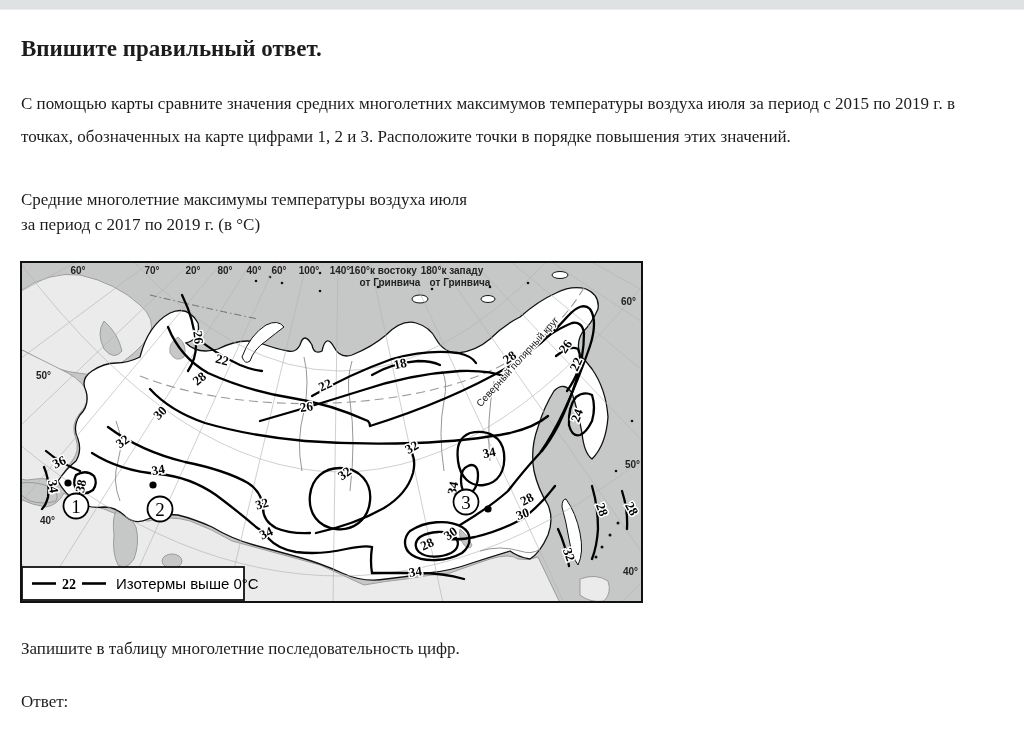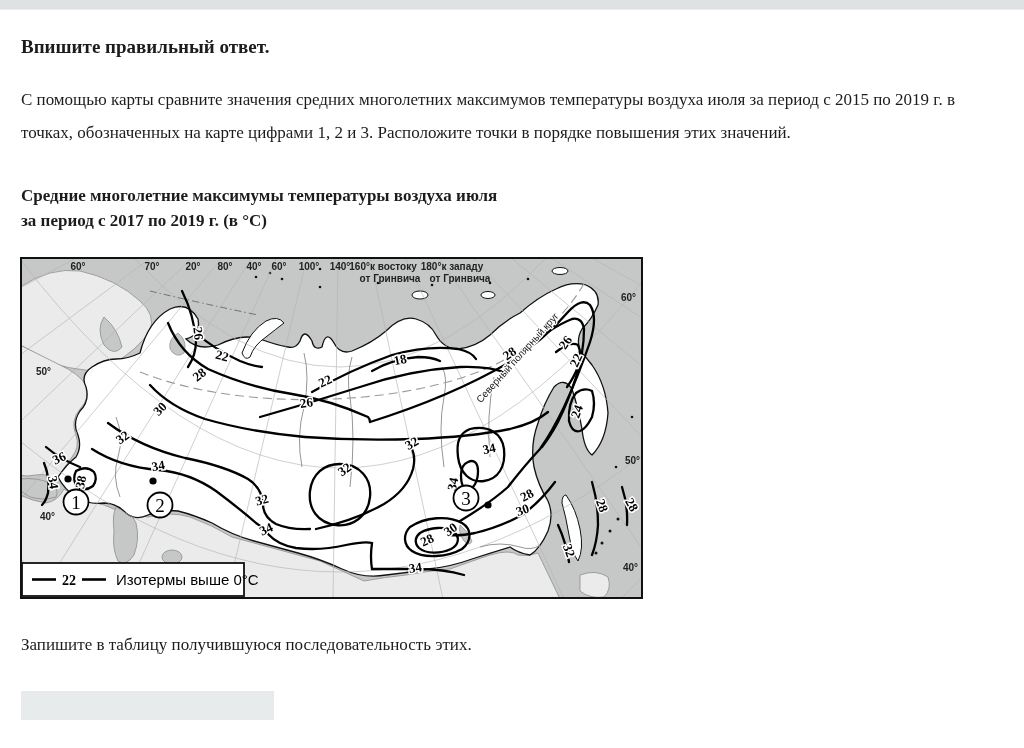--- a/index.html
+++ b/index.html
@@ -1,22 +1,22 @@
 <!DOCTYPE html>
 <html><head>
 <meta charset="utf-8">
 <style>
   * { box-sizing: border-box; }
   html,body { margin:0; padding:0; background:#fff; width:1024px; }
   body { font-family:"Liberation Serif", serif; color:#1c1c1c; }
   .top-bar { width:100%; height:10px; background:#dee2e2; border-bottom:1px solid #eceeee; }
   .content { padding-left:21px; padding-right:14px; }
-  .heading { font-weight:bold; font-size:19px; margin-top:26px; margin-bottom:12px; }
+  .heading { font-weight:bold; font-size:23px; margin-top:26px; margin-bottom:12px; }
   .task { font-size:17px; line-height:33px; margin-top:25px; margin-bottom:0; max-width:1004px; }
-  .map-title { font-weight:bold; font-size:17px; line-height:25px; margin-top:34px; }
+  .map-title { font-weight:normal; font-size:17px; line-height:25px; margin-top:34px; }
   .map-wrap { margin-top:24px; margin-left:-1px; width:623px; height:342px; }
   svg text { font-family:"Liberation Sans", sans-serif; }
   .geo-lbl { font-size:10px; font-weight:bold; fill:#222; }
   .iso-lbl { font-family:"Liberation Serif", serif; font-size:13px; font-weight:bold; fill:#000;
              paint-order:stroke; stroke:#ffffff; stroke-width:3px; text-anchor:middle; }
   .pt-num { font-family:"Liberation Serif", serif; font-size:19px; fill:#000; text-anchor:middle; }
   .arctic-lbl { font-size:10px; fill:#1a1a1a; paint-order:stroke; stroke:#fff; stroke-width:2.5px; }
   .legend-txt { font-size:15px; fill:#000; }
   .legend-num { font-family:"Liberation Serif", serif; font-size:14px; font-weight:bold; fill:#000; text-anchor:middle; }
   .instruction { font-size:17px; margin-top:36px; margin-bottom:0; }
@@ -227,18 +227,19 @@
       <line x1="12" y1="322.5" x2="36" y2="322.5" stroke="#000" stroke-width="2.6"></line>
       <line x1="62" y1="322.5" x2="86" y2="322.5" stroke="#000" stroke-width="2.6"></line>
       <text class="legend-num" x="49" y="327.5">22</text>
       <text class="legend-txt" x="96" y="328">Изотермы выше 0°C</text>
     </g>
 
     <rect x="1" y="1" width="621" height="340" fill="none" stroke="#111" stroke-width="2"></rect>
   </svg>
   </div>
 
-  <p class="instruction">Запишите в таблицу получившуюся последовательность этих.</p>
-
+  <p class="instruction">Запишите в таблицу многолетние последовательность цифр.</p>
+
+  <p class="answer-label">Ответ:</p>
 
   <input type="text" class="answer-input" value="" style="">
 
 </div>
 
 </body></html>

